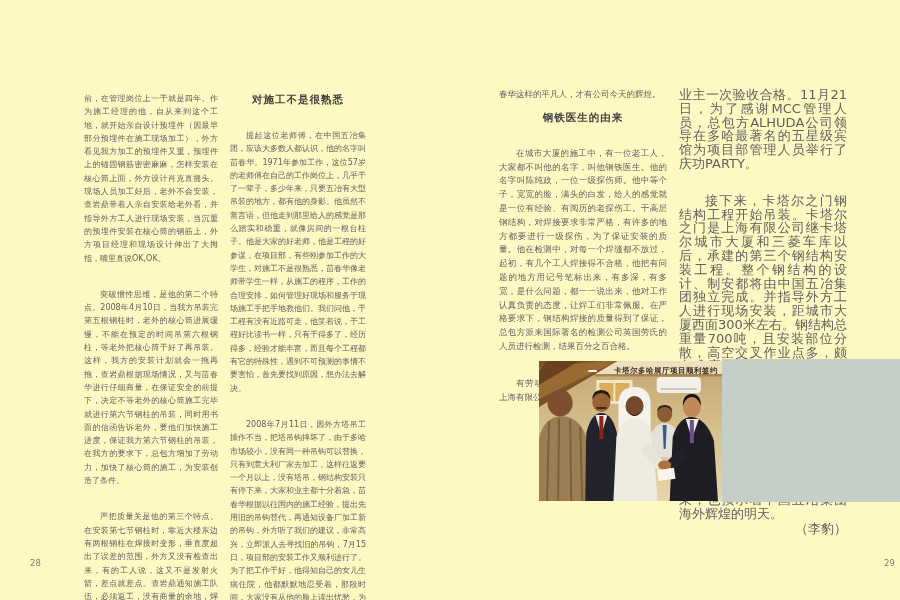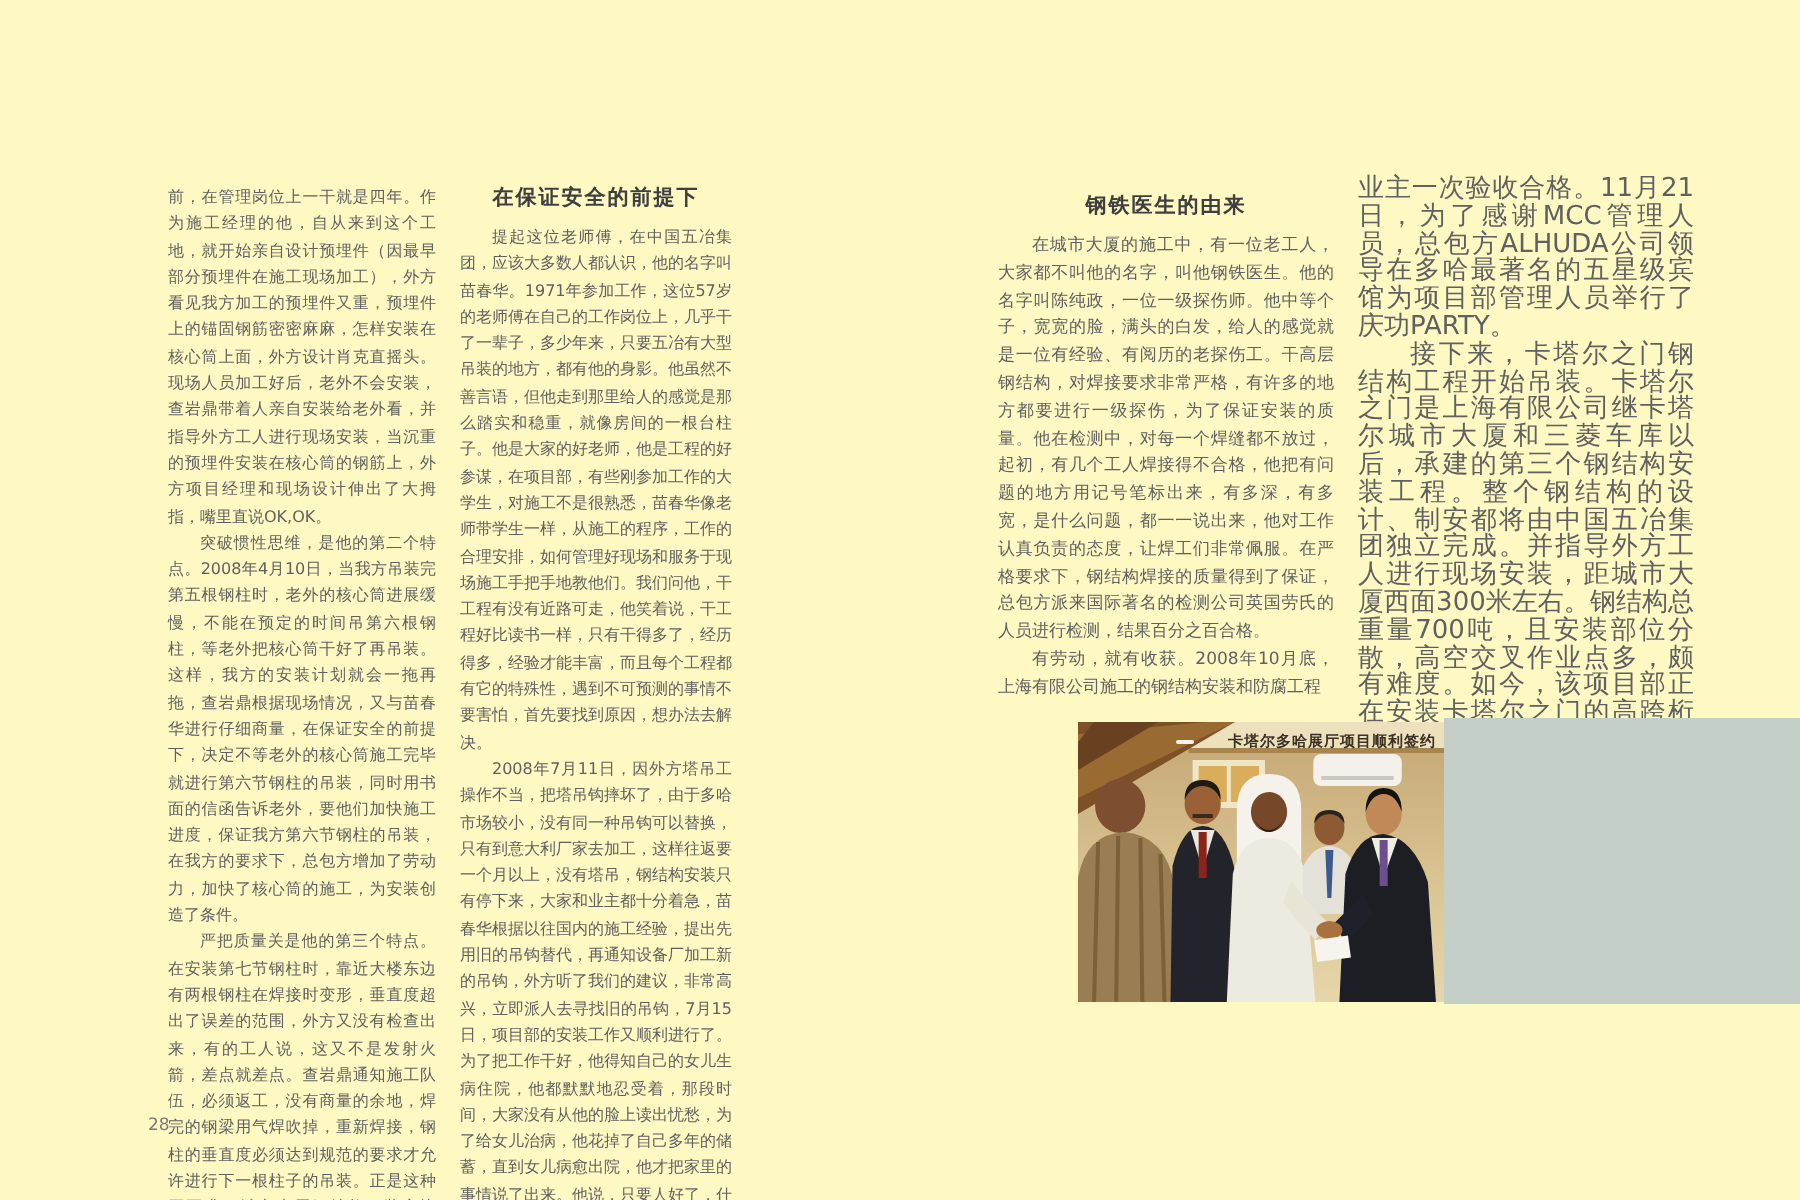--- a/index.html
+++ b/index.html
@@ -6,32 +6,32 @@
   body{
     width:900px;height:600px;overflow:hidden;position:relative;
     background:#fdfdfc;
     font-family:"DejaVu Sans","Liberation Sans",sans-serif;
   }
   .page{position:absolute;top:0;height:600px;width:450px;background:#fef9c3;}
   .page-left{left:0;}
   .page-right{left:450px;}
   .col{position:absolute;color:#606060;text-align:justify;}
   .col p{margin:0;}
-  .col p.ind{text-indent:2em;}
+  .col p.ind{text-indent:2em;margin-top:23px;}
   .col-1{left:84px;top:92px;width:134px;font-size:8px;line-height:13.3px;}
   .col-2{left:230px;top:92px;width:136px;font-size:8px;line-height:13.3px;}
   .col-3{left:49px;top:88px;width:168px;font-size:8.5px;line-height:13.8px;}
   .col-4{left:229px;top:88px;width:168px;font-size:13px;line-height:13.8px;}
   h2.art{
     font-size:10.5px;color:#3f3f3f;font-weight:bold;text-align:center;
     letter-spacing:1px;margin:0 0 6px 0;line-height:14px;
   }
   .col-3 h2.art{margin:8px 0 7px 0;}
   .sig{text-align:right;margin-top:2px !important;}
-  .pagenum{position:absolute;font-size:8.5px;color:#7a7a7a;top:558px;margin-left:44px;}
+  .pagenum{position:absolute;font-size:8.5px;color:#7a7a7a;top:558px;}
   .pagenum.pn-left{left:30px;}
   .pagenum.pn-right{left:434px;}
   .photo{
     position:absolute;left:89px;top:361px;width:185px;height:140px;
     overflow:hidden;
   }
   .photo svg{display:block;width:100%;height:100%;}
   .photo-caption{
     position:absolute;top:5px;right:6px;display:flex;align-items:center;gap:17px;
     font-size:7.5px;font-weight:bold;color:#3c3124;letter-spacing:0.5px;white-space:nowrap;
@@ -49,31 +49,32 @@
 
   <section class="page page-left">
 
     <div class="col col-1">
       <p>前，在管理岗位上一干就是四年。作为施工经理的他，自从来到这个工地，就开始亲自设计预埋件（因最早部分预埋件在施工现场加工），外方看见我方加工的预埋件又重，预埋件上的锚固钢筋密密麻麻，怎样安装在核心筒上面，外方设计肖克直摇头。现场人员加工好后，老外不会安装，查岩鼎带着人亲自安装给老外看，并指导外方工人进行现场安装，当沉重的预埋件安装在核心筒的钢筋上，外方项目经理和现场设计伸出了大拇指，嘴里直说OK,OK。</p>
       <p class="ind">突破惯性思维，是他的第二个特点。2008年4月10日，当我方吊装完第五根钢柱时，老外的核心筒进展缓慢，不能在预定的时间吊第六根钢柱，等老外把核心筒干好了再吊装。这样，我方的安装计划就会一拖再拖，查岩鼎根据现场情况，又与苗春华进行仔细商量，在保证安全的前提下，决定不等老外的核心筒施工完毕就进行第六节钢柱的吊装，同时用书面的信函告诉老外，要他们加快施工进度，保证我方第六节钢柱的吊装，在我方的要求下，总包方增加了劳动力，加快了核心筒的施工，为安装创造了条件。</p>
       <p class="ind">严把质量关是他的第三个特点。在安装第七节钢柱时，靠近大楼东边有两根钢柱在焊接时变形，垂直度超出了误差的范围，外方又没有检查出来，有的工人说，这又不是发射火箭，差点就差点。查岩鼎通知施工队伍，必须返工，没有商量的余地，焊完的钢梁用气焊吹掉，重新焊接，钢柱的垂直度必须达到规范的要求才允许进行下一根柱子的吊装。正是这种严要求，城市大厦钢结构吊装完毕后，总承包方一次验收合格。</p>
     </div>
 
     <div class="col col-2">
-      <h2 class="art">在保证安全的前提下</h2>
+      <h2 class="art">对施工不是很熟悉</h2>
       <p class="ind">提起这位老师傅，在中国五冶集团，应该大多数人都认识，他的名字叫苗春华。1971年参加工作，这位57岁的老师傅在自己的工作岗位上，几乎干了一辈子，多少年来，只要五冶有大型吊装的地方，都有他的身影。他虽然不善言语，但他走到那里给人的感觉是那么踏实和稳重，就像房间的一根台柱子。他是大家的好老师，他是工程的好参谋，在项目部，有些刚参加工作的大学生，对施工不是很熟悉，苗春华像老师带学生一样，从施工的程序，工作的合理安排，如何管理好现场和服务于现场施工手把手地教他们。我们问他，干工程有没有近路可走，他笑着说，干工程好比读书一样，只有干得多了，经历得多，经验才能丰富，而且每个工程都有它的特殊性，遇到不可预测的事情不要害怕，首先要找到原因，想办法去解决。</p>
       <p class="ind">2008年7月11日，因外方塔吊工操作不当，把塔吊钩摔坏了，由于多哈市场较小，没有同一种吊钩可以替换，只有到意大利厂家去加工，这样往返要一个月以上，没有塔吊，钢结构安装只有停下来，大家和业主都十分着急，苗春华根据以往国内的施工经验，提出先用旧的吊钩替代，再通知设备厂加工新的吊钩，外方听了我们的建议，非常高兴，立即派人去寻找旧的吊钩，7月15日，项目部的安装工作又顺利进行了。为了把工作干好，他得知自己的女儿生病住院，他都默默地忍受着，那段时间，大家没有从他的脸上读出忧愁，为了给女儿治病，他花掉了自己多年的储蓄，直到女儿病愈出院，他才把家里的事情说了出来。他说，只要人好了，什么都好了。我想，正是有许许多多向苗</p>
     </div>
 
     <div class="pagenum pn-left">28</div>
   </section>
 
   <section class="page page-right">
 
     <div class="col col-3">
+      <p>春华这样的平凡人，才有公司今天的辉煌。</p>
       <h2 class="art">钢铁医生的由来</h2>
       <p class="ind">在城市大厦的施工中，有一位老工人，大家都不叫他的名字，叫他钢铁医生。他的名字叫陈纯政，一位一级探伤师。他中等个子，宽宽的脸，满头的白发，给人的感觉就是一位有经验、有阅历的老探伤工。干高层钢结构，对焊接要求非常严格，有许多的地方都要进行一级探伤，为了保证安装的质量。他在检测中，对每一个焊缝都不放过，起初，有几个工人焊接得不合格，他把有问题的地方用记号笔标出来，有多深，有多宽，是什么问题，都一一说出来，他对工作认真负责的态度，让焊工们非常佩服。在严格要求下，钢结构焊接的质量得到了保证，总包方派来国际著名的检测公司英国劳氏的人员进行检测，结果百分之百合格。</p>
       <p class="ind">有劳动，就有收获。2008年10月底，上海有限公司施工的钢结构安装和防腐工程</p>
     </div>
 
     <div class="col col-4">
       <p>业主一次验收合格。11月21日，为了感谢MCC管理人员，总包方ALHUDA公司领导在多哈最著名的五星级宾馆为项目部管理人员举行了庆功PARTY。</p>
       <p class="ind">接下来，卡塔尔之门钢结构工程开始吊装。卡塔尔之门是上海有限公司继卡塔尔城市大厦和三菱车库以后，承建的第三个钢结构安装工程。整个钢结构的设计、制安都将由中国五冶集团独立完成。并指导外方工人进行现场安装，距城市大厦西面300米左右。钢结构总重量700吨，且安装部位分散，高空交叉作业点多，颇有难度。如今，该项目部正在安装卡塔尔之门的高跨桁架，它是卡塔尔之门的形象标志，在整个门工程中难度最大。</p>
       <p class="ind">现在，这座屹立在波斯湾的高楼，就向一尊钢铁雕塑，展示了我们建设的风采，也预示着中国五冶集团海外辉煌的明天。</p>
       <p class="sig">（李豹）</p>

